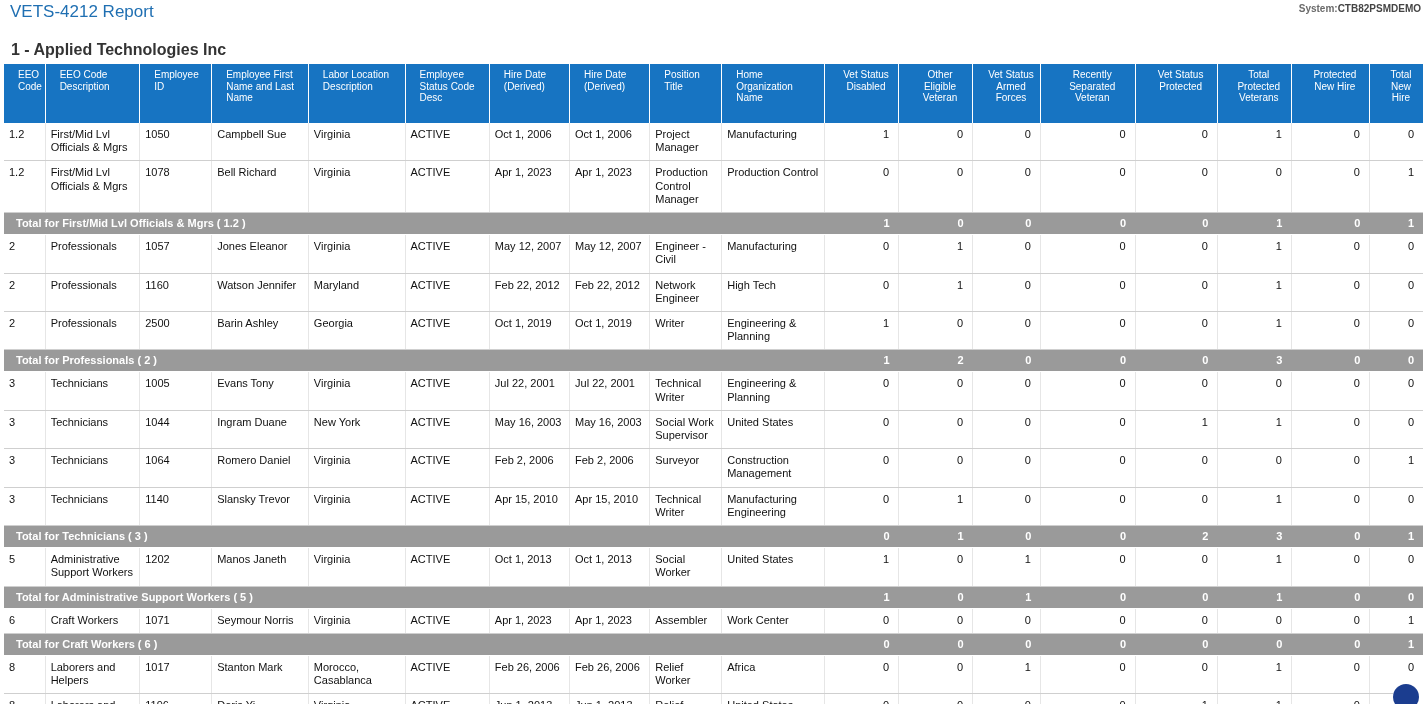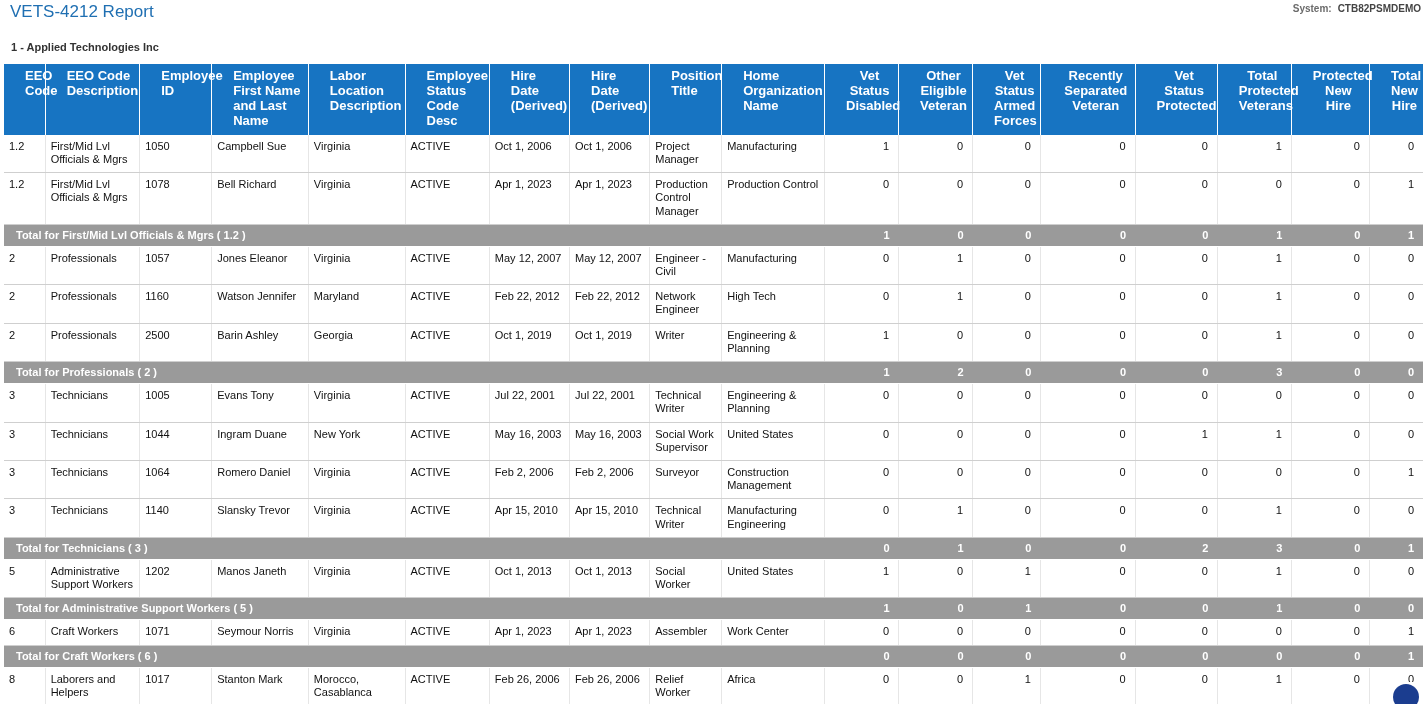--- a/index.html
+++ b/index.html
@@ -26,55 +26,55 @@
     position: absolute;
     top: 3px;
     right: 6px;
     font-size: 10px;
     color: #6b6b6b;
     font-weight: bold;
     white-space: nowrap;
   }
   .sys-line .sys-val {
     color: #444444;
-    margin-left: 6px;
+    margin-left: 0;
   }
   .report-title {
     position: absolute;
     top: 2px;
     left: 10px;
     font-size: 17px;
     color: #1f6fb2;
     font-weight: normal;
     letter-spacing: 0px;
   }
   .report-subtitle {
     position: absolute;
     top: 41px;
     left: 11px;
-    font-size: 11px;
+    font-size: 16px;
     font-weight: bold;
     color: #333333;
   }
   table.grid {
     position: absolute;
     top: 64px;
     left: 4px;
     border-collapse: collapse;
     width: 1419px;
     table-layout: fixed;
   }
   table.grid th {
     background: #1774c2;
     color: #ffffff;
-    font-size: 13px;
-    font-weight: bold;
+    font-size: 10px;
+    font-weight: normal;
     text-align: left;
     vertical-align: top;
-    padding: 5px 5px 6px 21px;
+    padding: 5px 5px 6px 14px;
     border-right: 1px solid #ffffff;
     line-height: 1.15;
     height: 48px;
   }
   table.grid th.num {
     text-align: center;
   }
   table.grid th:last-child {
     border-right: none;
   }

